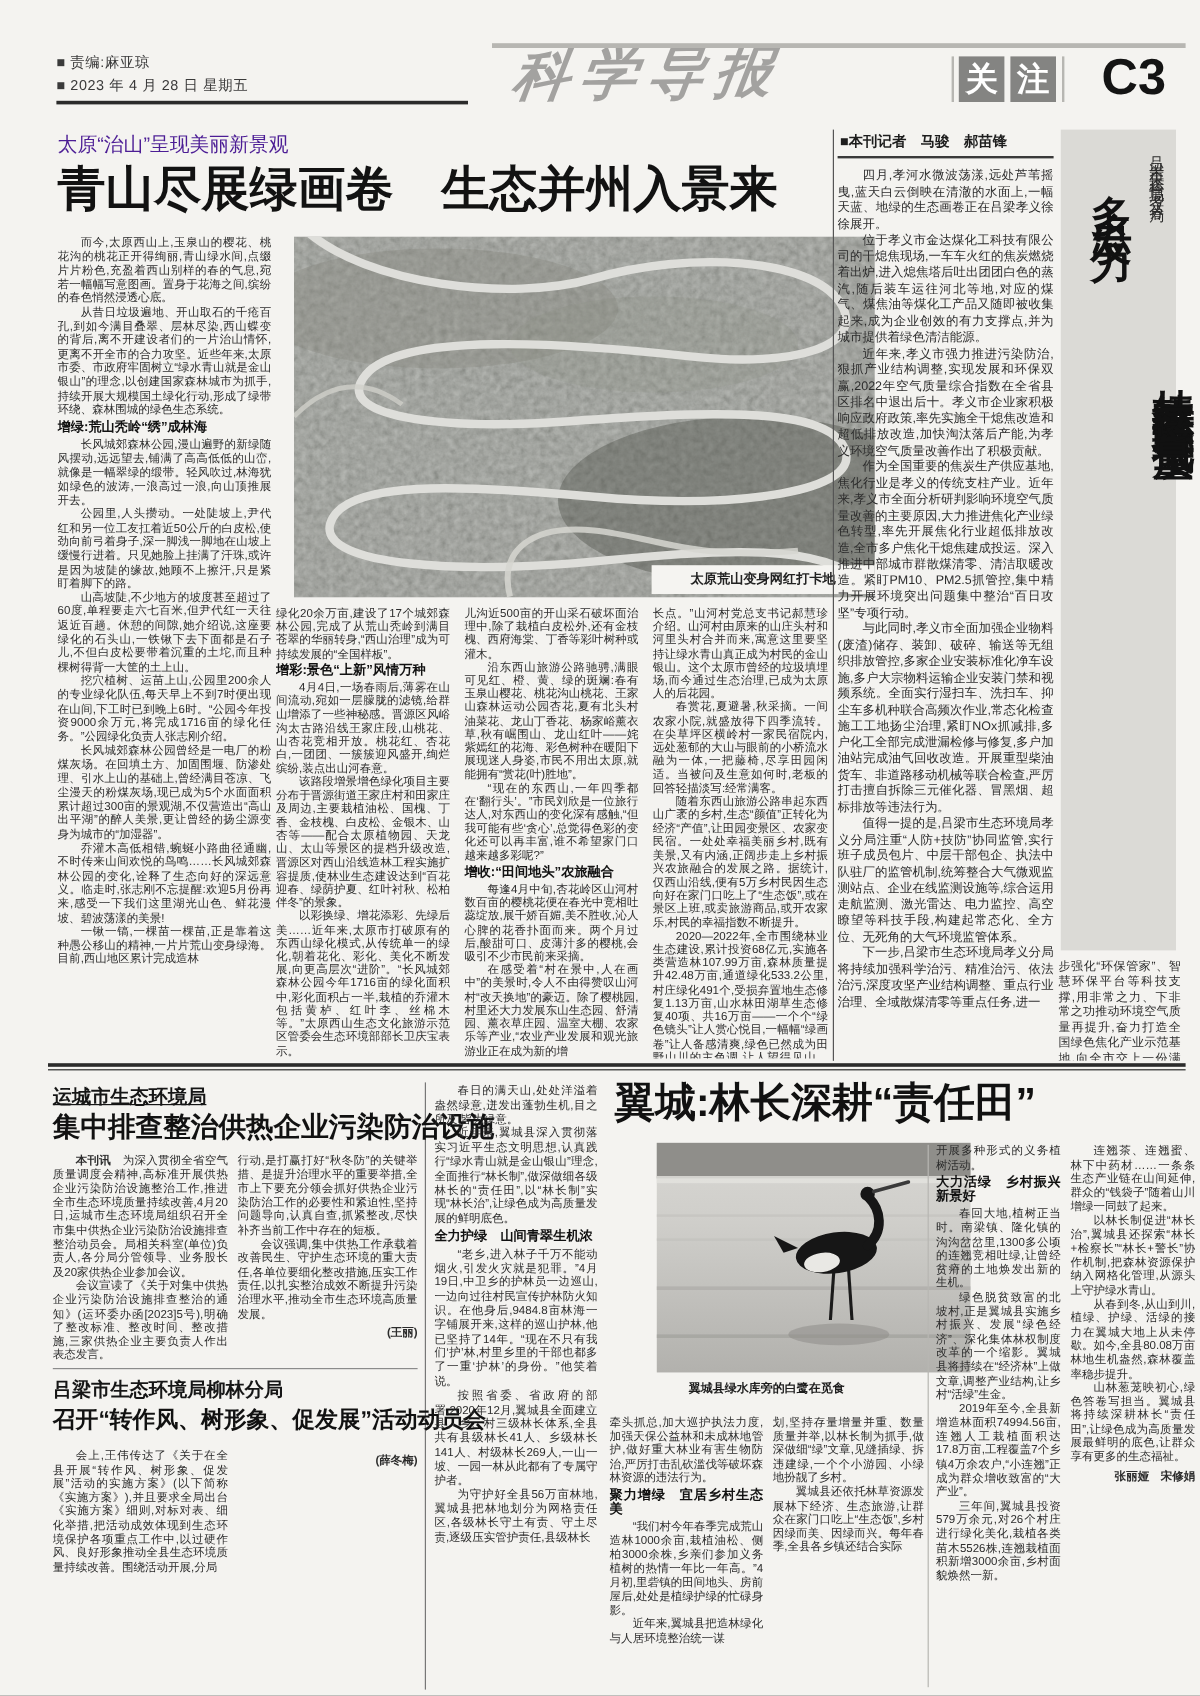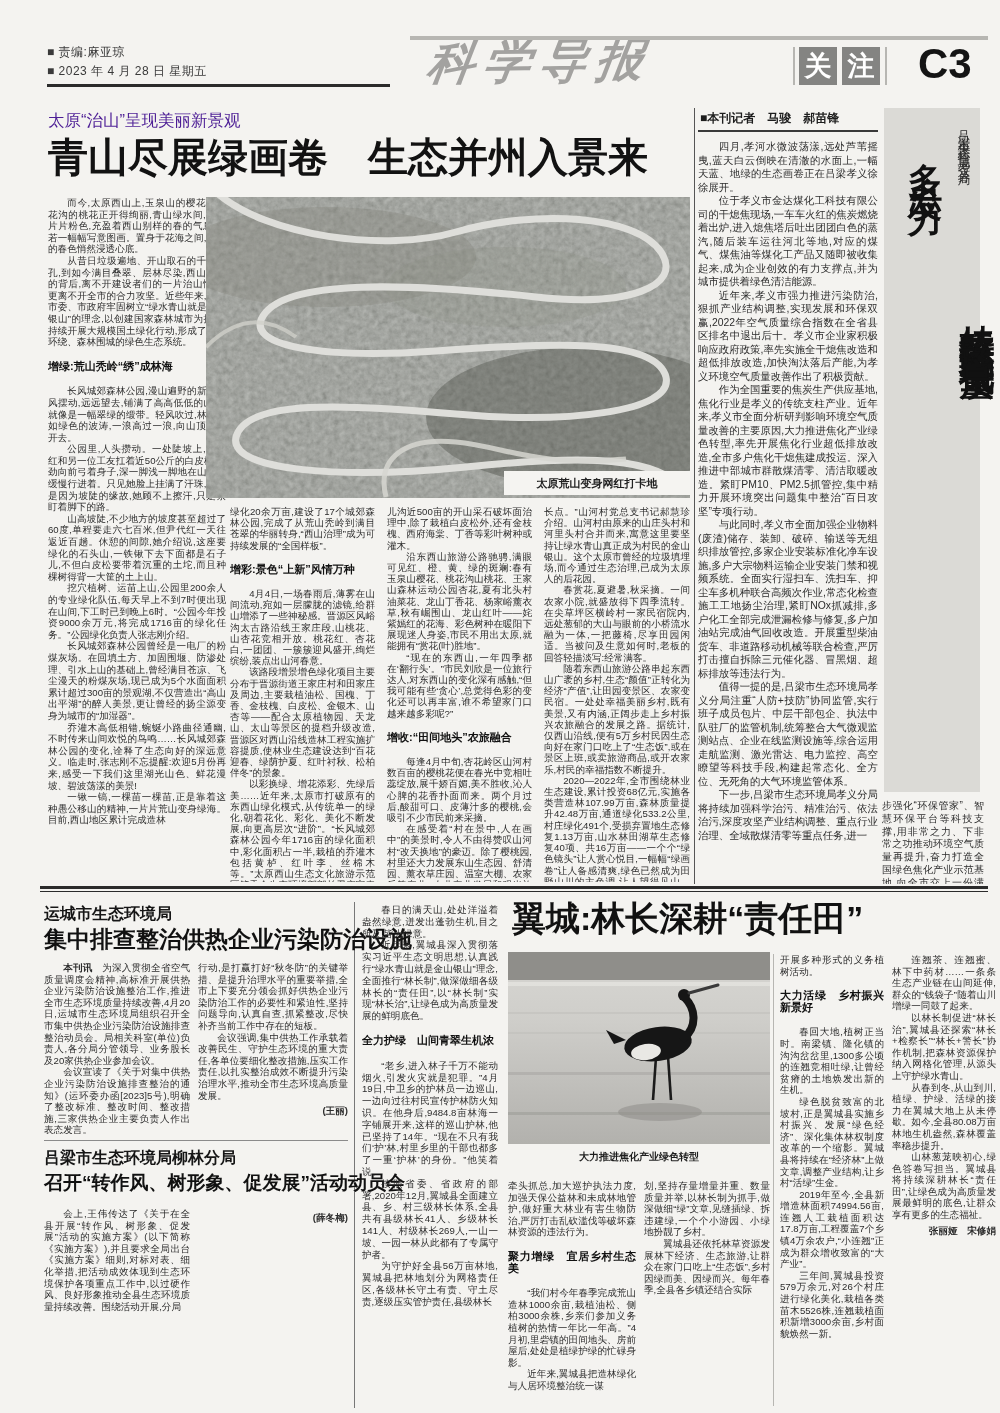--- a/index.html
+++ b/index.html
@@ -14,28 +14,28 @@
             font-size:47px;color:#a3a2a0;letter-spacing:9px;transform:skewX(-9deg) rotate(-1deg);}
   .focus-box{width:38px;height:38px;background:#848482;color:#fff;font-weight:bold;
              font-size:27px;line-height:38px;text-align:center;}
   .pageno{font-size:42px;font-weight:bold;color:#141414;}
   
   .kicker{font-size:16.5px;color:#4c1d95;}
   .mhead{font-size:40px;font-weight:900;color:#121212;letter-spacing:0px;white-space:nowrap;}
   .col{position:absolute;text-align:justify;overflow:hidden;color:#2c2c2c;}
   .col p{margin:0;text-indent:2em;}
   .col p.cont{text-indent:0;}
-  .bsub{font-weight:bold;font-size:11px;margin:13px 0;text-indent:0;color:#111;}
+  .bsub{font-weight:bold;font-size:11px;margin:3px 0;text-indent:0;color:#111;}
   .author{text-align:right;font-weight:bold;margin-top:4px;}
   .m-body{font-size:9.6px;line-height:11.6px;}
   .m-body2{font-size:9.6px;line-height:11.2px;}
   .r-body{font-size:10.4px;line-height:13.5px;}
   .s-body{font-size:9.6px;line-height:11.6px;}
   
-  .photo{position:absolute;overflow:hidden;}
+  .photo{position:absolute;overflow:hidden;margin-left:39px;}
   .photo svg{display:block;width:100%;height:100%;}
   .photo-cap{position:absolute;right:0;bottom:3px;width:186px;height:24px;background:#f5f4f1;
              font-size:11px;font-weight:bold;line-height:24px;text-align:center;color:#222;}
   .bird-cap{position:absolute;font-size:10px;font-weight:bold;text-align:center;color:#1d1d1d;}
   
   .vbox{position:absolute;background:#dbdad6;}
   .v-kicker{position:absolute;top:12px;right:8px;writing-mode:vertical-rl;font-size:12.5px;
             letter-spacing:4px;color:#2b2b2b;}
   .v-big{position:absolute;writing-mode:vertical-rl;font-weight:900;color:#111;}
   .v-big1{top:26px;right:32px;font-size:35px;letter-spacing:13px;}
@@ -157,21 +157,21 @@
     <div class="v-big v-big2">持续改善区域环境空气质量</div>
   </div>
   <div class="col r-body" style="left:882px;top:800px;width:102px;height:84px;font-size:10px;line-height:12.8px;">
     <p class="cont">步强化“环保管家”、智慧环保平台等科技支撑,用非常之力、下非常之功推动环境空气质量再提升,奋力打造全国绿色焦化产业示范基地,向全市交上一份满意答卷。</p>
   </div>
 
   <div class="rule" style="left:40px;top:886px;width:948px;height:2.5px;"></div>
   <div class="rule" style="left:40px;top:891px;width:948px;height:1px;"></div>
   <div class="rule" style="left:354px;top:902px;width:1px;height:506px;background:#777;"></div>
 
-  <div class="abs sec-kicker" style="left:44px;top:904px;">运城市生态环境局</div>
+  <div class="abs sec-kicker" style="left:44px;top:904px;text-decoration:underline;">运城市生态环境局</div>
   <div class="abs sec-head" style="left:44px;top:924px;font-size:23px;">集中排查整治供热企业污染防治设施</div>
   <div class="col s-body" style="left:44px;top:962px;width:146px;height:172px;">
     <p><b>本刊讯</b>　<span>为深入贯彻全省空气质量调度会精神,高标准开展供热企业污染防治设施整治工作,推进全市生态环境质量持续改善,4月20日,运城市生态环境局组织召开全市集中供热企业污染防治设施排查整治动员会。局相关科室(单位)负责人,各分局分管领导、业务股长及20家供热企业参加会议。</span></p>
     <div>
         <p>会议宣读了《关于对集中供热企业污染防治设施排查整治的通知》(运环委办函[2023]5号),明确了整改标准、整改时间、整改措施,三家供热企业主要负责人作出表态发言。</p>
       </div>
   </div>
   <div class="col s-body" style="left:198px;top:962px;width:150px;height:172px;">
     <p class="cont">行动,是打赢打好“秋冬防”的关键举措、是提升治理水平的重要举措,全市上下要充分领会抓好供热企业污染防治工作的必要性和紧迫性,坚持问题导向,认真自查,抓紧整改,尽快补齐当前工作中存在的短板。</p>
     <div>
@@ -230,21 +230,21 @@
         <line x1="160" y1="104" x2="163" y2="148" stroke="#1b1b1b" stroke-width="2.6"></line>
         <path d="M118,88 l-20,-10 l8,14 z" fill="#161616"></path>
         <ellipse cx="150" cy="92" rx="34" ry="17" fill="#161616" transform="rotate(-8 150 92)"></ellipse>
         <ellipse cx="138" cy="100" rx="15" ry="8" fill="#e9e8e4" transform="rotate(-8 138 100)"></ellipse>
         <path d="M176,86 C190,74 187,56 177,46" stroke="#161616" stroke-width="8" fill="none" stroke-linecap="round"></path>
         <circle cx="176" cy="43" r="6" fill="#161616"></circle>
         <path d="M181,41 L210,33" stroke="#3a3a3a" stroke-width="3" stroke-linecap="round"></path>
       </g>
     </svg>
   </div>
-  <div class="bird-cap" style="left:508px;top:1150px;width:262px;">大力推进焦化产业绿色转型</div>
+  <div class="bird-cap" style="left:508px;top:1150px;width:262px;">翼城县绿水库旁的白鹭在觅食</div>
 
   <div class="col s-body" style="left:508px;top:1180px;width:128px;height:228px;">
     <p class="cont">牵头抓总,加大巡护执法力度,加强天保公益林和未成林地管护,做好重大林业有害生物防治,严厉打击乱砍滥伐等破坏森林资源的违法行为。</p>
     <div class="bsub">聚力增绿　宜居乡村生态美</div>
     <div>
         <p>“我们村今年春季完成荒山造林1000余亩,栽植油松、侧柏3000余株,乡亲们参加义务植树的热情一年比一年高。”4月初,里砦镇的田间地头、房前屋后,处处是植绿护绿的忙碌身影。</p>
         <p>近年来,翼城县把造林绿化与人居环境整治统一谋</p>
       </div>
   </div>
   <div class="col s-body" style="left:644px;top:1180px;width:126px;height:228px;">

